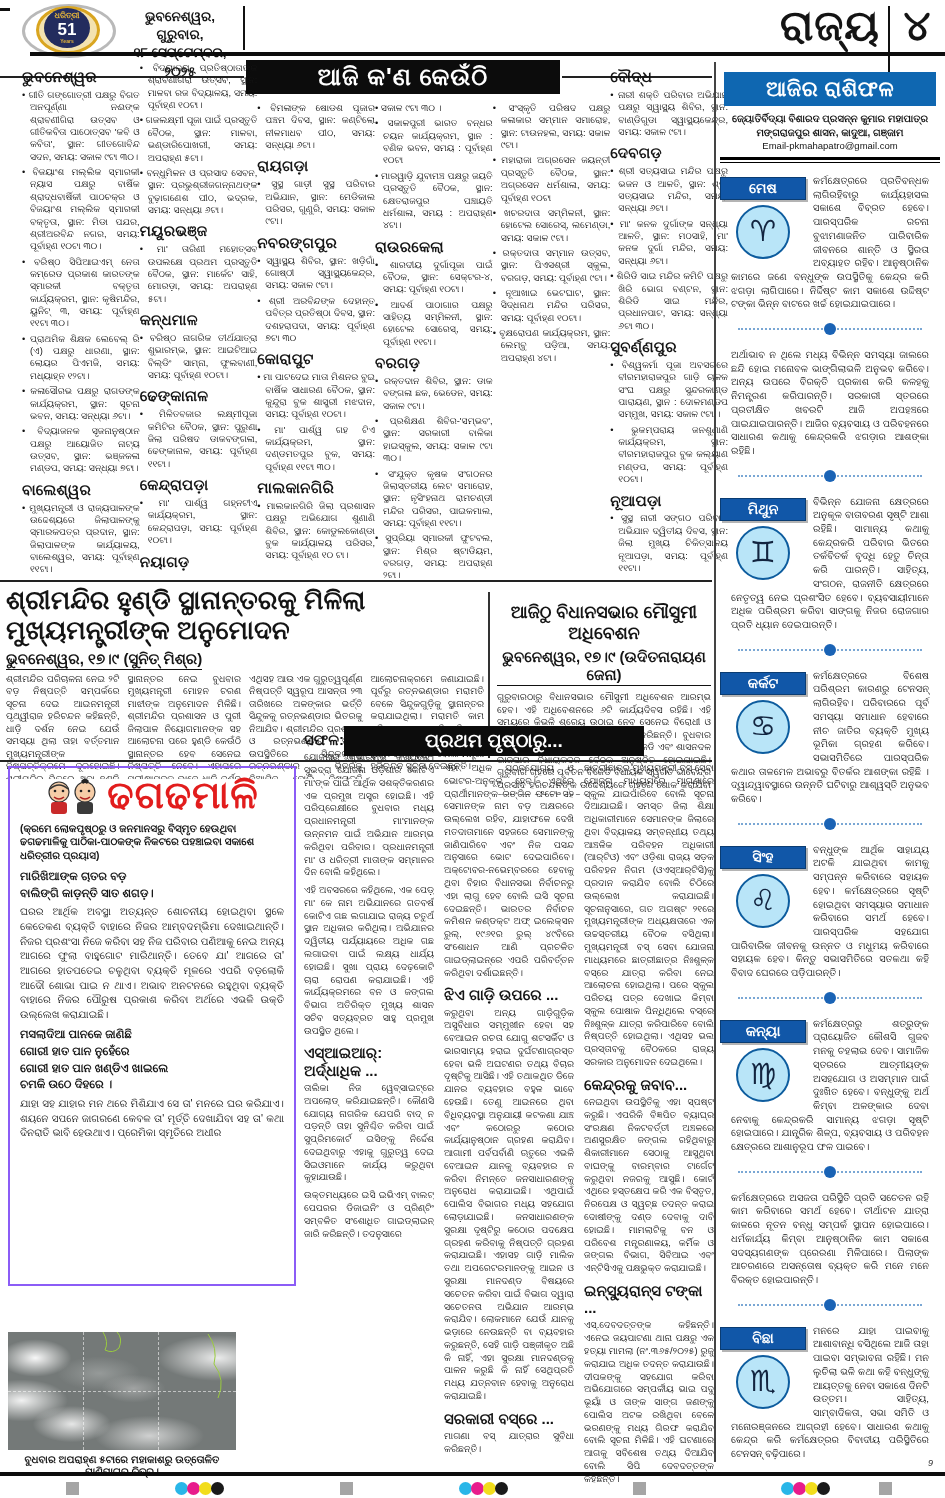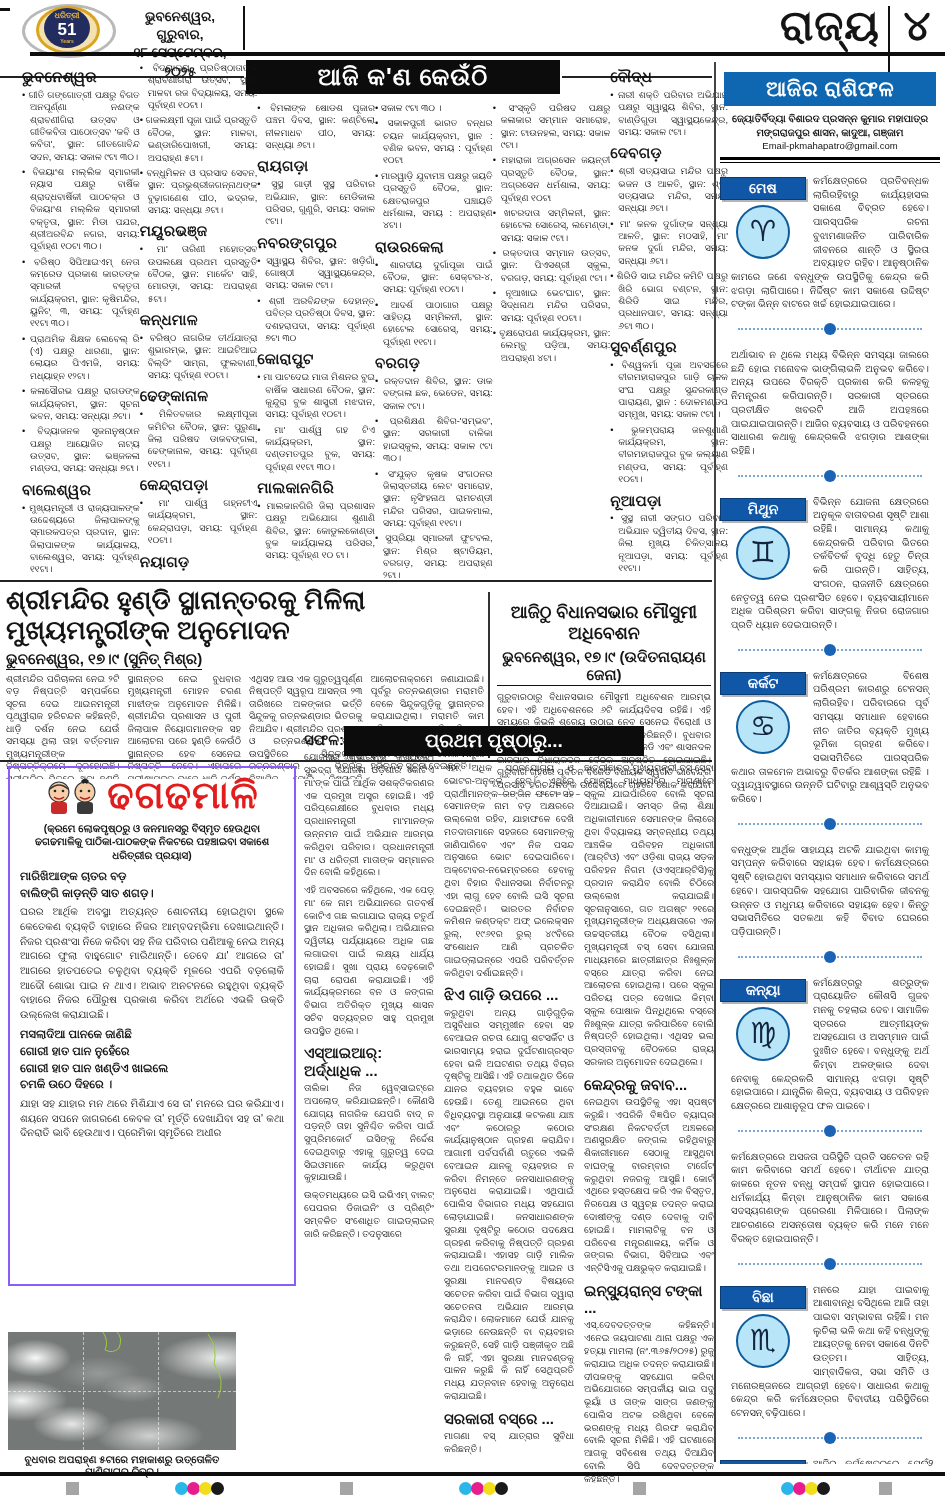--- a/index.html
+++ b/index.html
@@ -42,21 +42,21 @@
   .a1-body p{flex:1;font-size:9.4px;line-height:1.33;text-align:justify;margin:0;}
   .art-vline{left:488px;top:592px;width:1.5px;height:166px;background:#333;}
   .article2{left:497px;top:566px;width:214px;margin-top:36px;}
   .a2-head{font-size:17.5px;font-weight:bold;line-height:1.2;text-align:center;}
   .a2-body{font-size:9.4px;line-height:1.33;text-align:justify;height:104px;overflow:hidden;margin-top:2px;}
   .rule-under-articles{left:0;top:760px;width:712px;height:1.5px;background:#222;}
   
   .cartoon{left:8px;top:766px;width:288px;height:520px;border:2px solid #8b5cf6;box-sizing:border-box;padding:6px 10px;overflow:hidden;}
   .ct-titlerow{display:flex;align-items:center;justify-content:center;gap:6px;}
   .ct-title{color:#e21d1d;font-size:38px;font-weight:bold;letter-spacing:1px;}
-  .ct-tag{font-size:10.3px;font-weight:bold;text-align:center;line-height:1.3;margin:4px 0 6px;}
+  .ct-tag{font-size:10.3px;font-weight:bold;line-height:1.3;margin:4px 0 6px;}
   .ct-verse{font-size:11.5px;font-weight:bold;line-height:1.45;margin:4px 0;}
   .ct-para{font-size:10.3px;line-height:1.42;text-align:justify;margin:4px 0;}
   
   .cont{left:304px;top:722px;width:410px;height:766px;overflow:hidden;}
   .cont-banner{position:absolute;left:40px;top:4px;width:300px;height:30px;background:#0c0c0c;color:#fff;
                display:flex;align-items:center;justify-content:center;font-size:19px;font-weight:bold;}
   .cont-cols{display:flex;gap:10px;padding-top:2px;}
   .ccol{flex:1;font-size:9.4px;line-height:1.36;text-align:justify;overflow:hidden;}
   .ccol.pad{padding-top:38px;}
   .ccol h4{font-size:15px;font-weight:bold;margin:7px 0 3px;line-height:1.15;text-align:left;}
@@ -337,20 +337,24 @@
           <div class="zhead">
             <div class="zlabel">କର୍କଟ</div>
             <div class="zicon">♋</div>
           </div>
           <p class="ztext">କର୍ମକ୍ଷେତ୍ରରେ ବିଶେଷ ପରିଶ୍ରମ କାରଣରୁ ଟେନସନ୍ ଲାଗିରହିବ। ପରିବାରରେ ପୂର୍ବ ସମସ୍ୟା ସମାଧାନ ହେବାରେ ନୀଚ ଜାତିର ବ୍ୟକ୍ତି ମୁଖ୍ୟ ଭୂମିକା ଗ୍ରହଣ କରିବେ। ସଭାସମିତିରେ ପାରସ୍ପରିକ କଥାର ତାଳମେଳ ଅଭାବରୁ ବିତର୍କର ଆଶଙ୍କା ରହିଛି । ଦ୍ୱାନ୍ଦ୍ୱାବସ୍ଥାରେ ଉନ୍ନତି ଘଟିବାରୁ ଆଶ୍ୱସ୍ତି ଅନୁଭବ କରିବେ।</p>
         </div>
         <div class="sep">
           <span class="dot"></span>
         </div>
         <div class="sign">
+          <div class="zhead">
+            <div class="zlabel">ସିଂହ</div>
+            <div class="zicon">♌</div>
+          </div>
           <p class="ztext">ବନ୍ଧୁଙ୍କ ଆର୍ଥିକ ସାହାଯ୍ୟ ଅଟକି ଯାଇଥିବା କାମକୁ ସମ୍ପନ୍ନ କରିବାରେ ସହାୟକ ହେବ। କର୍ମକ୍ଷେତ୍ରରେ ସୃଷ୍ଟି ହୋଇଥିବା ସମସ୍ୟାର ସମାଧାନ କରିବାରେ ସମର୍ଥ ହେବେ। ପାରସ୍ପରିକ ସହଯୋଗ ପାରିବାରିକ ଜୀବନକୁ ଉନ୍ନତ ଓ ମଧୁମୟ କରିବାରେ ସହାୟକ ହେବ। କିନ୍ତୁ ସଭାସମିତିରେ ସତକଥା କହି ବିବାଦ ଘେରରେ ପଡ଼ିପାରନ୍ତି।</p>
         </div>
         <div class="sep">
           <span class="dot"></span>
         </div>
         <div class="sign">
           <div class="zhead">
             <div class="zlabel">କନ୍ୟା</div>
             <div class="zicon">♍</div>
           </div>

